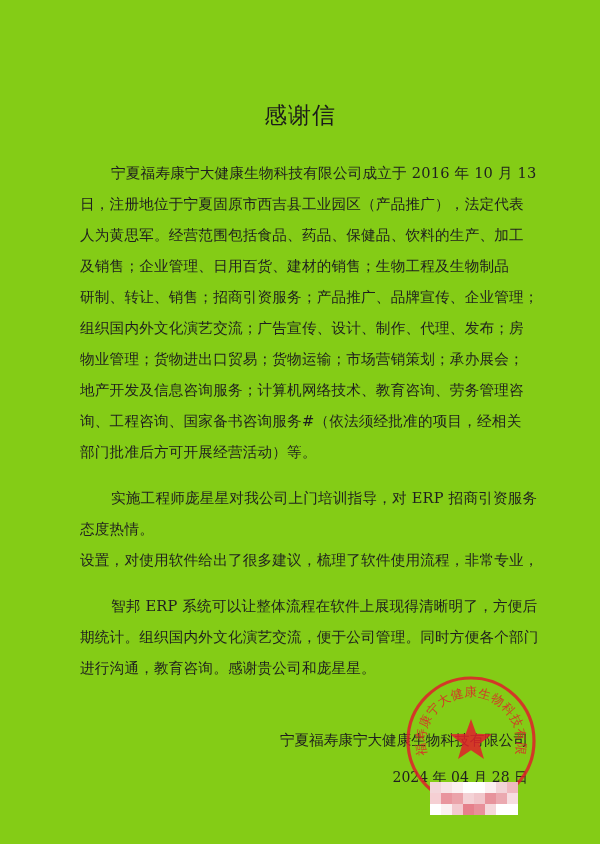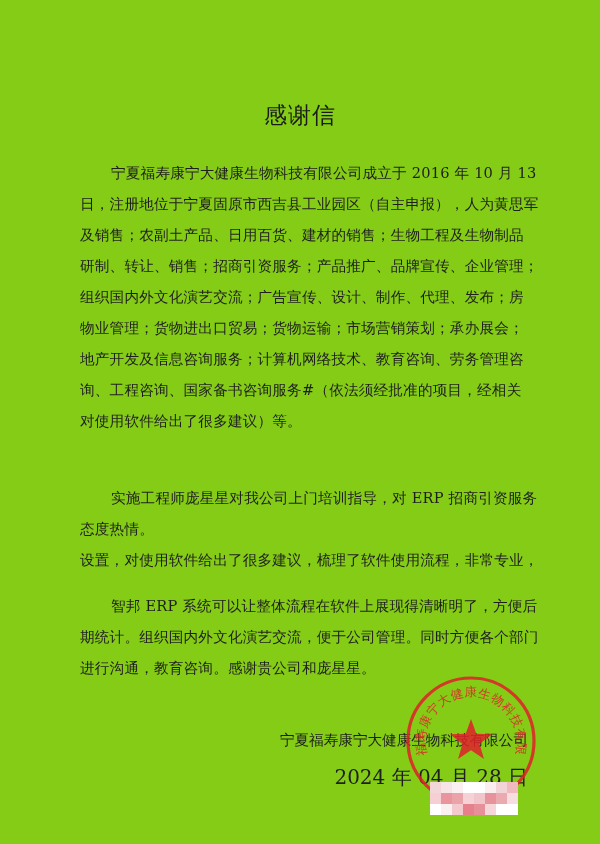--- a/index.html
+++ b/index.html
@@ -53,21 +53,21 @@
       top: 724px;
       font-size: 14.6px;
       line-height: 31px;
       white-space: nowrap;
       text-align: right;
     }
     .date {
       position: absolute;
       right: 72px;
       top: 762px;
-      font-size: 20px;
+      font-size: 14px;
       line-height: 31px;
       white-space: nowrap;
       text-align: right;
     }
 
     .stamp {
       position: absolute;
       left: 404px;
       top: 674px;
       width: 134px;
@@ -89,28 +89,29 @@
   </style>
 </head>
 <body>
 
 <div class="page">
 
   <div class="title">感谢信</div>
 
   <div class="para p1">
     <div class="line indent">宁夏福寿康宁大健康生物科技有限公司成立于 2016 年 10 月 13</div>
-    <div class="line">日，注册地位于宁夏固原市西吉县工业园区（自主申报），人为黄思军</div>
-    <div class="line">及销售；农副土产品、日用百货、建材的销售；生物工程及生物制品</div>
+    <div class="line">日，注册地位于宁夏固原市西吉县工业园区（产品推广），法定代表</div>
+    <div class="line">人为黄思军。经营范围包括食品、药品、保健品、饮料的生产、加工</div>
+    <div class="line">及销售；企业管理、日用百货、建材的销售；生物工程及生物制品</div>
     <div class="line">研制、转让、销售；招商引资服务；产品推广、品牌宣传、企业管理；</div>
     <div class="line">组织国内外文化演艺交流；广告宣传、设计、制作、代理、发布；房</div>
     <div class="line">物业管理；货物进出口贸易；货物运输；市场营销策划；承办展会；</div>
     <div class="line">地产开发及信息咨询服务；计算机网络技术、教育咨询、劳务管理咨</div>
     <div class="line">询、工程咨询、国家备书咨询服务#（依法须经批准的项目，经相关</div>
-    <div class="line">对使用软件给出了很多建议）等。</div>
+    <div class="line">部门批准后方可开展经营活动）等。</div>
   </div>
 
   <div class="para p2">
     <div class="line indent">实施工程师庞星星对我公司上门培训指导，对 ERP 招商引资服务</div>
     <div class="line">态度热情。</div>
     <div class="line">设置，对使用软件给出了很多建议，梳理了软件使用流程，非常专业，</div>
   </div>
 
   <div class="para p3">
     <div class="line indent">智邦 ERP 系统可以让整体流程在软件上展现得清晰明了，方便后</div>

